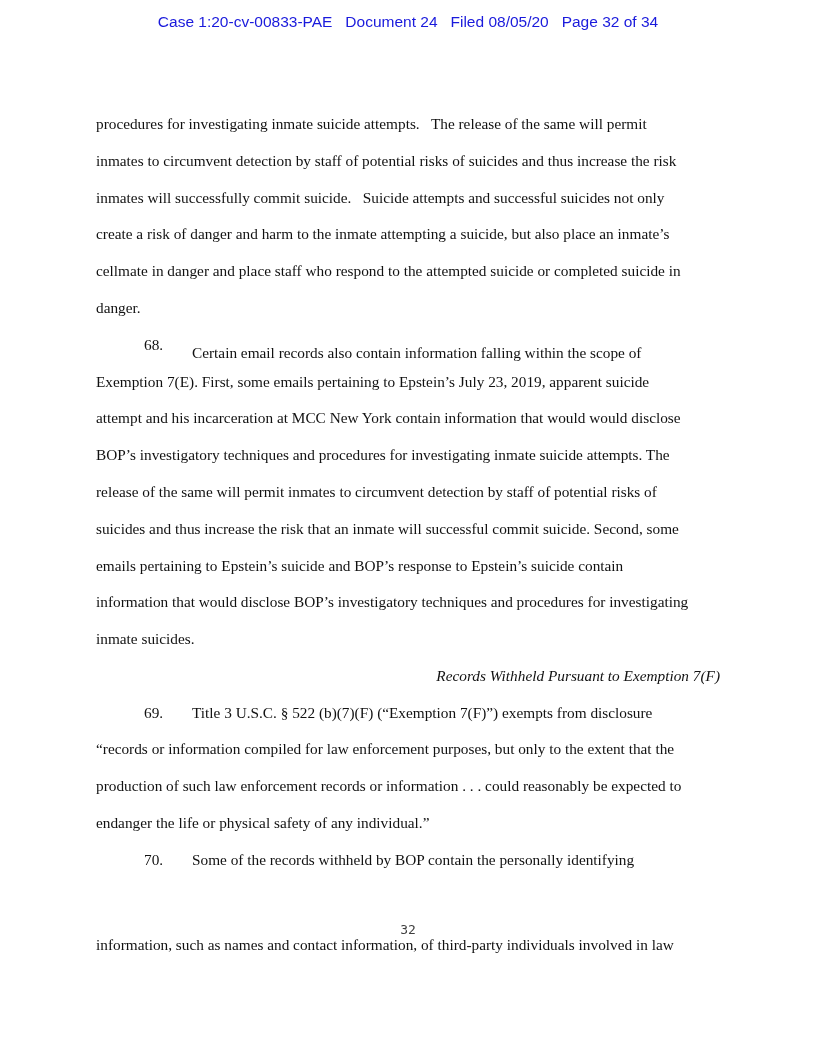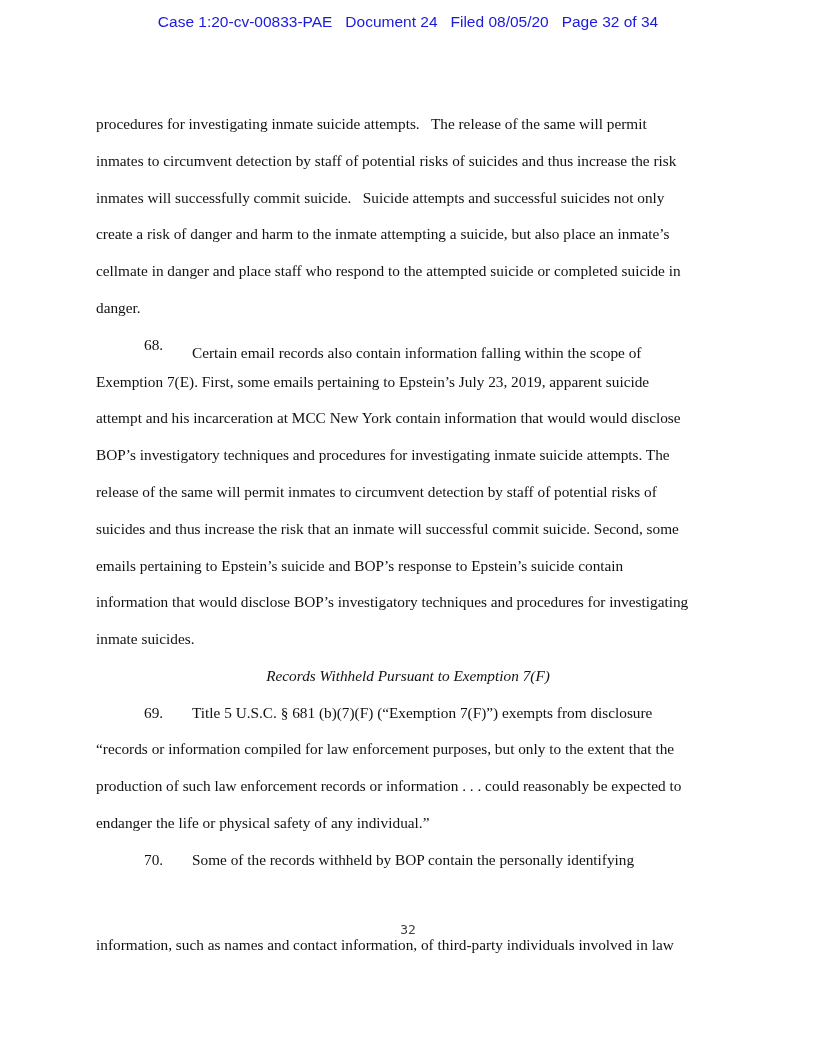--- a/index.html
+++ b/index.html
@@ -46,21 +46,21 @@
       left: 0;
       white-space: pre;
       line-height: 20px;
       height: 20px;
       text-align: center;
     }
     .heading {
       position: absolute;
       left: 0;
       width: 624px;
-      text-align: center;
+      text-align: right;
       font-style: italic;
       white-space: pre;
       line-height: 20px;
     }
     .para-num {
       position: absolute;
       left: 48px;
       white-space: pre;
       line-height: 20px;
     }
@@ -107,21 +107,21 @@
       <div class="line" style="top:519px;">suicides and thus increase the risk that an inmate will successful commit suicide. Second, some</div>
       <div class="line" style="top:556px;">emails pertaining to Epstein’s suicide and BOP’s response to Epstein’s suicide contain</div>
       <div class="line" style="top:592px;">information that would disclose BOP’s investigatory techniques and procedures for investigating</div>
       <div class="line" style="top:629px;">inmate suicides.</div>
     </div>
 
     <div class="heading" style="top:666px;">Records Withheld Pursuant to Exemption 7(F)</div>
 
     <div>
       <div class="para-num" style="top:703px;">69.</div>
-      <div class="para-first" style="top:703px;">Title 5 U.S.C. § 681 (b)(7)(F) (“Exemption 7(F)”) exempts from disclosure</div>
+      <div class="para-first" style="top:703px;">Title 3 U.S.C. § 522 (b)(7)(F) (“Exemption 7(F)”) exempts from disclosure</div>
       <div class="line" style="top:739px;">“records or information compiled for law enforcement purposes, but only to the extent that the</div>
       <div class="line" style="top:776px;">production of such law enforcement records or information . . . could reasonably be expected to</div>
       <div class="line" style="top:813px;">endanger the life or physical safety of any individual.”</div>
     </div>
 
     <div>
       <div class="para-num" style="top:850px;">70.</div>
       <div class="para-first" style="top:850px;">Some of the records withheld by BOP contain the personally identifying</div>
       <div class="line" style="top:887px;margin-top:48px;">information, such as names and contact information, of third-party individuals involved in law</div>
     </div>

